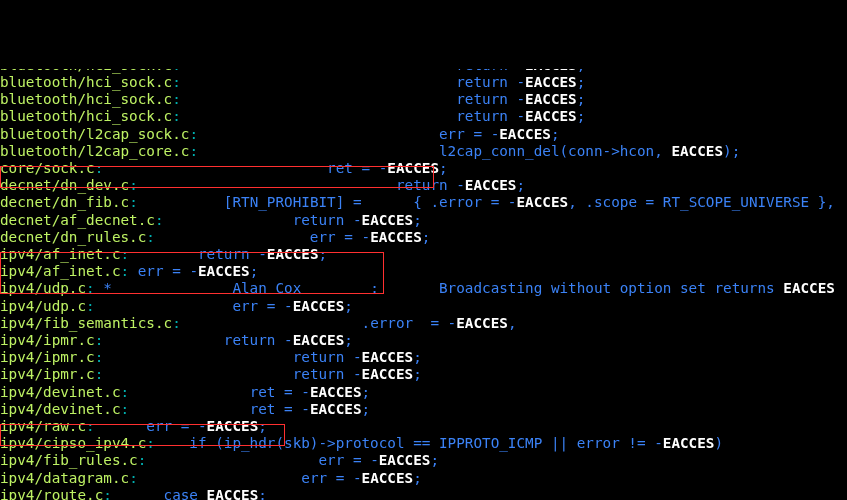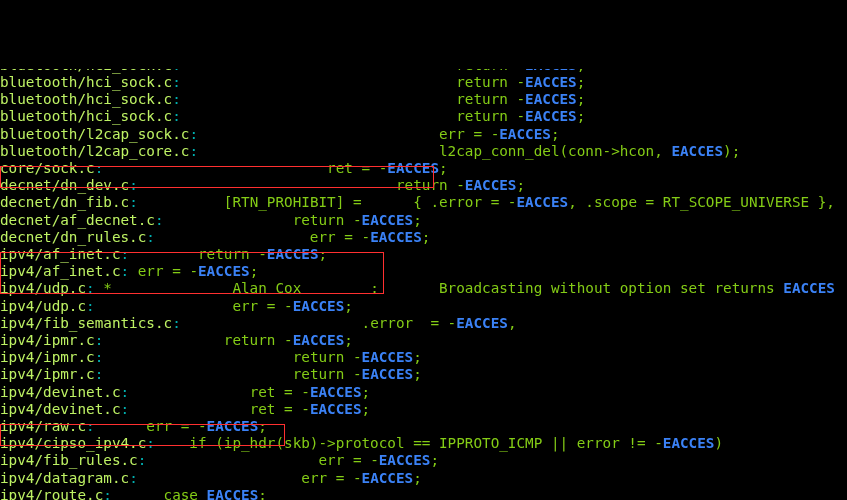--- a/index.html
+++ b/index.html
@@ -12,22 +12,22 @@
     color: #ddd;
     overflow: hidden;
     width: 847px;
     height: 500px;
     white-space: pre;
   }
   .container { position: relative; width: 847px; height: 500px; overflow: hidden; }
   .line { white-space: pre; }
   .fn { color: #bef264; }   
   .col { color: #00afaf; }  
-  .kw { color: #3b82f6; font-weight: bold; }  
-  .txt { color: #84cc16; }
+  .kw { color: #ffffff; font-weight: bold; }  
+  .txt { color: #3b82f6; }
   .box {
     position: absolute;
     border: 1px solid #ff3030;
     pointer-events: none;
   }
 </style>
 </head>
 <body>
 
 

